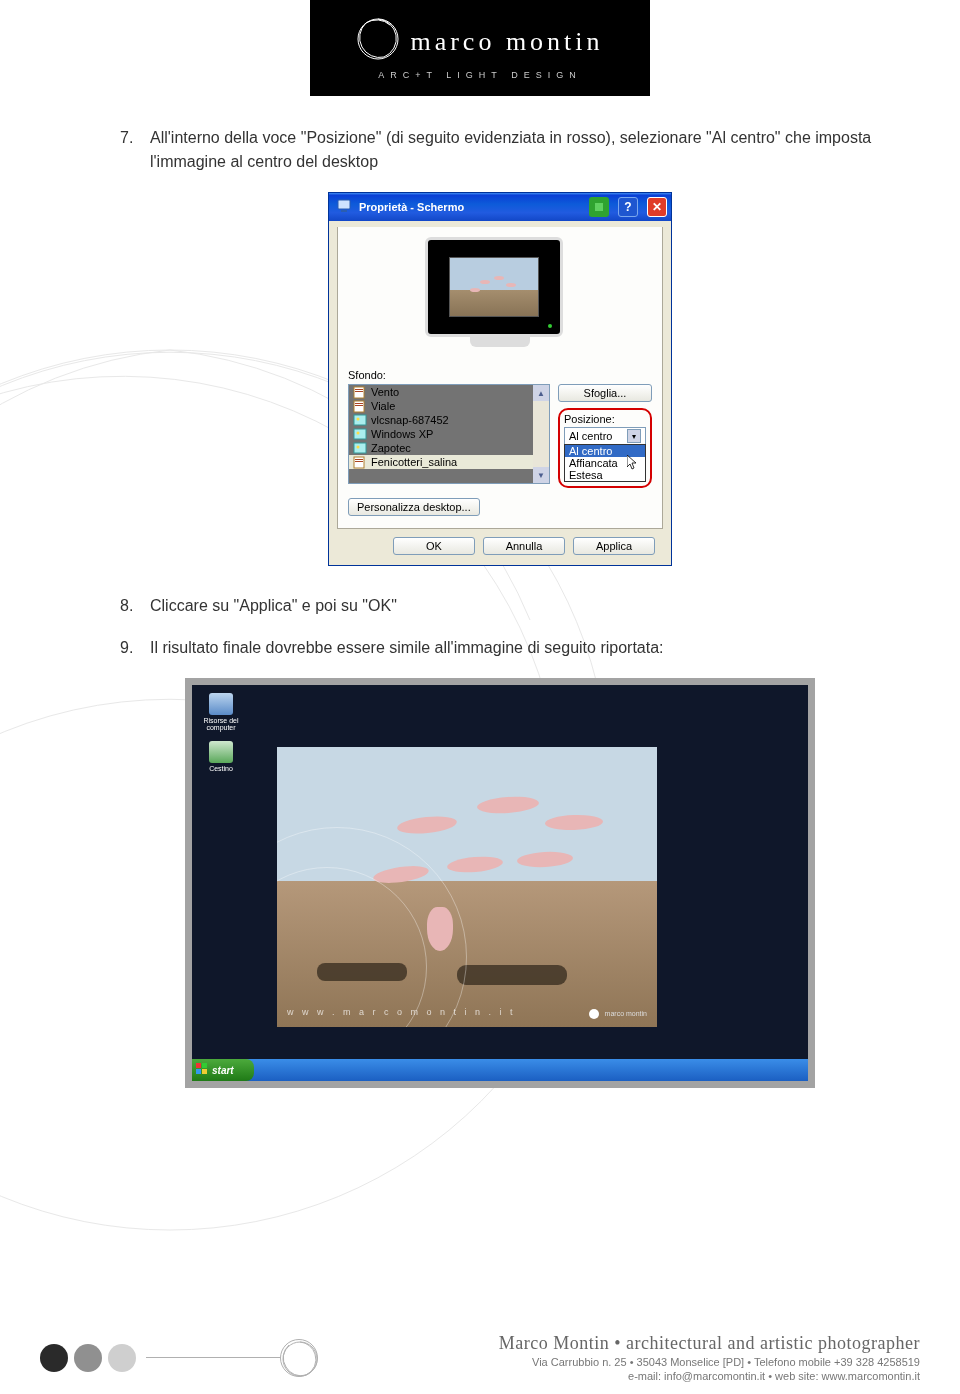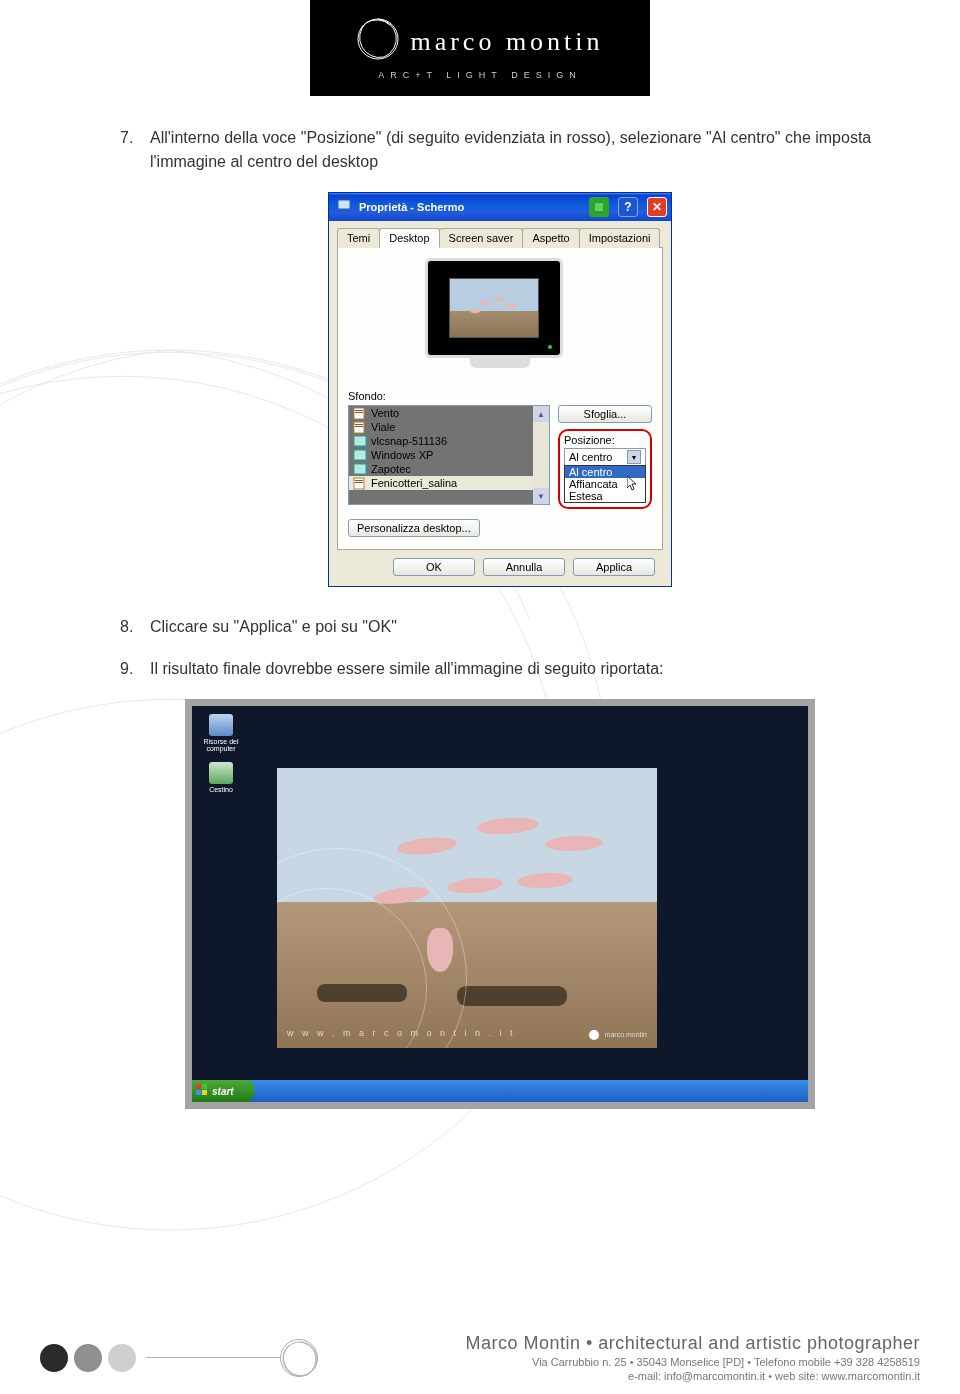--- a/index.html
+++ b/index.html
@@ -256,21 +256,21 @@
   .d1{ background:#2a2a2a;}
   .d2{ background:#909090;}
   .d3{ background:#cfcfcf;}
   .hline { flex:0 0 140px; height:1px; background:#b0b0b0;}
   .ring {
     width:38px;height:38px;border:1px solid #b0b0b0; border-radius:50%;
     position:relative; margin:0 -6px;
     background:#fff;
   }
   .foot-text { margin-left:12px; flex:1; text-align:right; }
-  .ft-main { font-size:18px; color:#666; font-family: Liberation Sans, sans-serif; letter-spacing:.5px;}
+  .ft-main { font-size:18px; color:#666; font-family: Liberation Serif, serif; letter-spacing:.5px;}
   .ft-sub { font-size:11px; color:#777; margin-top:2px;}
 </style>
 </head>
 <body>
 
 <div class="bg-circles">
   <svg viewBox="0 0 900 900">
     <g stroke="#e8e8e8" fill="none" stroke-width="1">
       <circle cx="450" cy="450" r="440"></circle>
       <path d="M450 10 A440 440 0 0 1 810 280"></path>
@@ -320,27 +320,20 @@
         <span class="xp-btn help">
           <svg width="12" height="12">
               <rect width="12" height="12" fill="#2fa32f"></rect>
               <rect x="2" y="2" width="8" height="8" fill="#5fd05f"></rect>
             </svg>
         </span>
         <span class="xp-btn qmark">?</span>
         <span class="xp-btn close">✕</span>
       </div>
       <div class="xp-body">
-        <div class="tabs">
-          <div class="tab"><span>Temi</span></div>
-          <div class="tab active"><span>Desktop</span></div>
-          <div class="tab"><span>Screen saver</span></div>
-          <div class="tab"><span>Aspetto</span></div>
-          <div class="tab"><span>Impostazioni</span></div>
-        </div>
         <div class="tab-panel">
           <div class="monitor-prev">
             <div class="monitor">
               <div class="mon-screen">
                 <div class="mon-img">
                   <div class="bird" style="left:30px;top:22px;width:10px;height:4px"></div>
                   <div class="bird" style="left:44px;top:18px;width:10px;height:4px"></div>
                   <div class="bird" style="left:56px;top:25px;width:10px;height:4px"></div>
                   <div class="bird" style="left:20px;top:30px;width:10px;height:4px"></div>
                 </div>
@@ -358,21 +351,21 @@
                       <rect x="2" y="5" width="8" height="1" fill="#a42"></rect>
                     </svg></span><span>Vento</span></div>
               <div class="li"><span class="ico"><svg width="14" height="13">
                       <rect x="1" y="1" width="10" height="11" fill="#fff" stroke="#b08030"></rect>
                       <rect x="2" y="3" width="8" height="1" fill="#a42"></rect>
                       <rect x="2" y="5" width="8" height="1" fill="#a42"></rect>
                     </svg></span><span>Viale</span></div>
               <div class="li"><span class="ico"><svg width="14" height="13">
                       <rect x="1" y="1" width="12" height="10" fill="#aee" stroke="#399"></rect>
                       <circle cx="5" cy="5" r="1.5" fill="#fd4"></circle>
-                    </svg></span><span>vlcsnap-511136</span></div>
+                    </svg></span><span>vlcsnap-687452</span></div>
               <div class="li"><span class="ico"><svg width="14" height="13">
                       <rect x="1" y="1" width="12" height="10" fill="#aee" stroke="#399"></rect>
                       <circle cx="5" cy="5" r="1.5" fill="#fd4"></circle>
                     </svg></span><span>Windows XP</span></div>
               <div class="li"><span class="ico"><svg width="14" height="13">
                       <rect x="1" y="1" width="12" height="10" fill="#aee" stroke="#399"></rect>
                       <circle cx="5" cy="5" r="1.5" fill="#fd4"></circle>
                     </svg></span><span>Zapotec</span></div>
               <div class="li sel"><span class="ico"><svg width="14" height="13">
                       <rect x="1" y="1" width="10" height="11" fill="#fff" stroke="#b08030"></rect>

